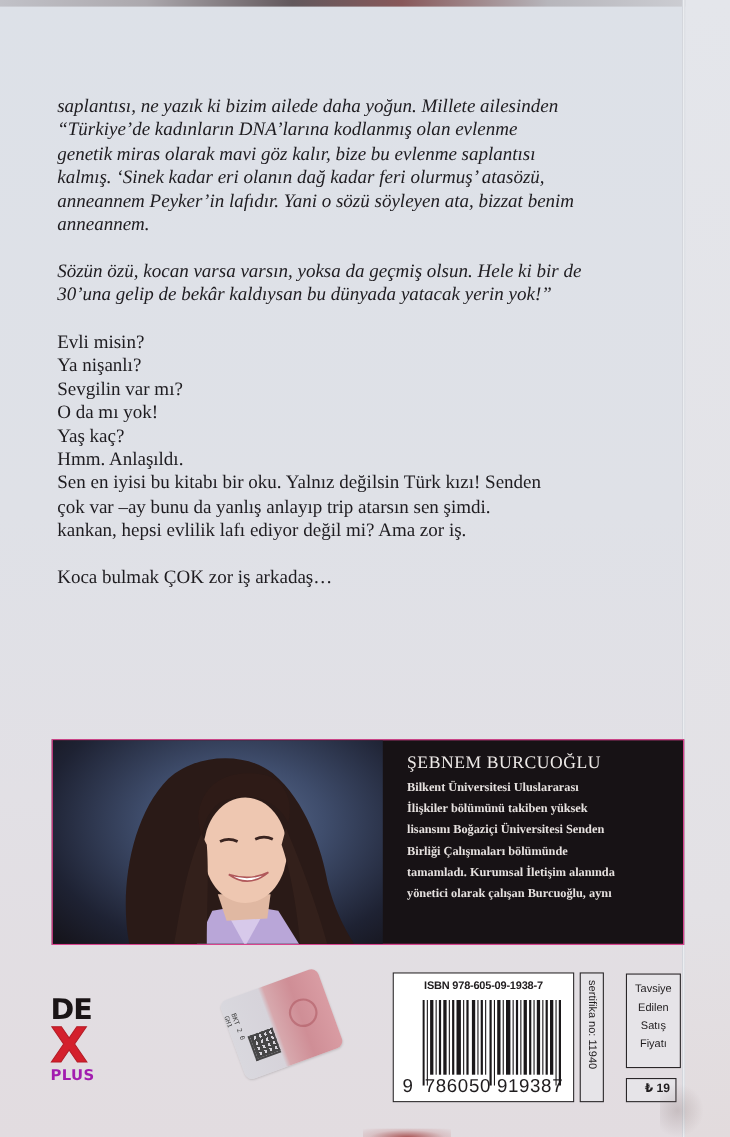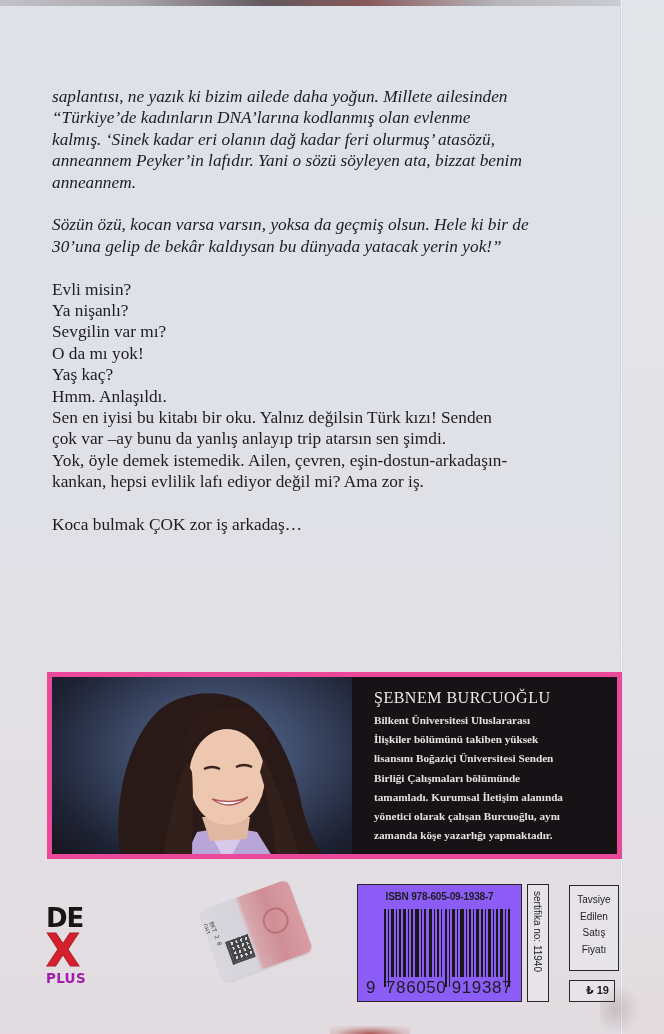--- a/index.html
+++ b/index.html
@@ -32,21 +32,21 @@
     font-size: 17.3px; line-height: 21.4px;
   }
   .blurb .p { display: block; }
   .italic { font-style: italic; }
   .gap { height: 21.4px; }
   .line { display: block; white-space: nowrap; }
 
   .author-box {
     position: absolute; left: 47px; top: 672px; width: 575px; height: 187px;
     background: #171215;
-    border: 5px solid #ec4899;
+    border: 1px solid #ec4899;
     overflow: hidden;
   }
   .photo {
     position: absolute; left: 0; top: 0; width: 300px; height: 187px;
     background: radial-gradient(ellipse at 55% 40%, #5d6f92 0%, #3f4d6c 35%, #1e2233 75%, #141218 100%);
   }
   .photo svg { position: absolute; left: 0; top: 0; }
   .bio {
     position: absolute; left: 322px; top: 11px; width: 250px;
     color: #eeeae8;
@@ -90,21 +90,21 @@
     position: absolute; left: 12px; top: 14px; font-family: "DejaVu Sans Mono", monospace;
     font-size: 6px; line-height: 7px; color: #444; transform: rotate(90deg); transform-origin: left top;
   }
   .sticker .seal {
     position: absolute; left: 56px; top: 22px; width: 26px; height: 26px; border-radius: 50%;
     border: 2px solid rgba(170,80,90,0.5);
   }
 
   .isbn-box {
     position: absolute; left: 357px; top: 884px; width: 165px; height: 118px;
-    border: 1.5px solid #2a2628; background: #8b5cf6; padding-left: 16px;
+    border: 1.5px solid #2a2628; background: #ffffff; padding-left: 16px;
   }
   .isbn-label {
     position: absolute; left: 0; top: 6px; width: 100%; text-align: center;
     font-family: "Liberation Sans", "DejaVu Sans", sans-serif; font-size: 10px; color: #1f1c1e;
     font-weight: bold; letter-spacing: -0.2px;
   }
   .barcode {
     position: absolute; left: 26px; top: 24px; width: 128px; height: 78px;
   }
   .isbn-digits {
@@ -150,40 +150,40 @@
 
 <div class="cover"></div>
 <div class="top-edge"></div>
 <div class="spine-crease"></div>
 <div class="right-strip"></div>
 
 <div class="blurb">
   <div class="p italic">
     <span class="line">saplantısı, ne yazık ki bizim ailede daha yoğun. Millete ailesinden</span>
     <span class="line">“Türkiye’de kadınların DNA’larına kodlanmış olan evlenme</span>
+    <span class="line">genetik miras olarak mavi göz kalır, bize bu evlenme saplantısı</span>
     <span class="line">kalmış. ‘Sinek kadar eri olanın dağ kadar feri olurmuş’ atasözü,</span>
     <span class="line">anneannem Peyker’in lafıdır. Yani o sözü söyleyen ata, bizzat benim</span>
     <span class="line">anneannem.</span>
   </div>
   <div class="gap"></div>
   <div class="p italic">
     <span class="line">Sözün özü, kocan varsa varsın, yoksa da geçmiş olsun. Hele ki bir de</span>
     <span class="line">30’una gelip de bekâr kaldıysan bu dünyada yatacak yerin yok!”</span>
   </div>
   <div class="gap"></div>
   <div class="p">
     <span class="line">Evli misin?</span>
     <span class="line">Ya nişanlı?</span>
     <span class="line">Sevgilin var mı?</span>
     <span class="line">O da mı yok!</span>
     <span class="line">Yaş kaç?</span>
     <span class="line">Hmm. Anlaşıldı.</span>
     <span class="line">Sen en iyisi bu kitabı bir oku. Yalnız değilsin Türk kızı! Senden</span>
     <span class="line">çok var –ay bunu da yanlış anlayıp trip atarsın sen şimdi.</span>
-    <span class="line">Yok, öyle demek istemedik. Ailen, çevren, eşin-dostun-arkadaşın-</span>
     <span class="line">kankan, hepsi evlilik lafı ediyor değil mi? Ama zor iş.</span>
   </div>
   <div class="gap"></div>
   <div class="p">
     <span class="line">Koca bulmak ÇOK zor iş arkadaş…</span>
   </div>
 </div>
 
 <div class="author-box">
   <div class="photo">
@@ -210,21 +210,20 @@
   </div>
   <div class="bio">
     <div class="bio-name">ŞEBNEM BURCUOĞLU</div>
     <div class="bio-text">
       <span class="line">Bilkent Üniversitesi Uluslararası</span>
       <span class="line">İlişkiler bölümünü takiben yüksek</span>
       <span class="line">lisansını Boğaziçi Üniversitesi Senden</span>
       <span class="line">Birliği Çalışmaları bölümünde</span>
       <span class="line">tamamladı. Kurumsal İletişim alanında</span>
       <span class="line">yönetici olarak çalışan Burcuoğlu, aynı</span>
-      <span class="line">zamanda köşe yazarlığı yapmaktadır.</span>
     </div>
   </div>
 </div>
 
 <div class="logo">
   <div class="logo-de">DE</div>
   <div class="logo-x">X</div>
   <div class="logo-plus">PLUS</div>
 </div>
 

